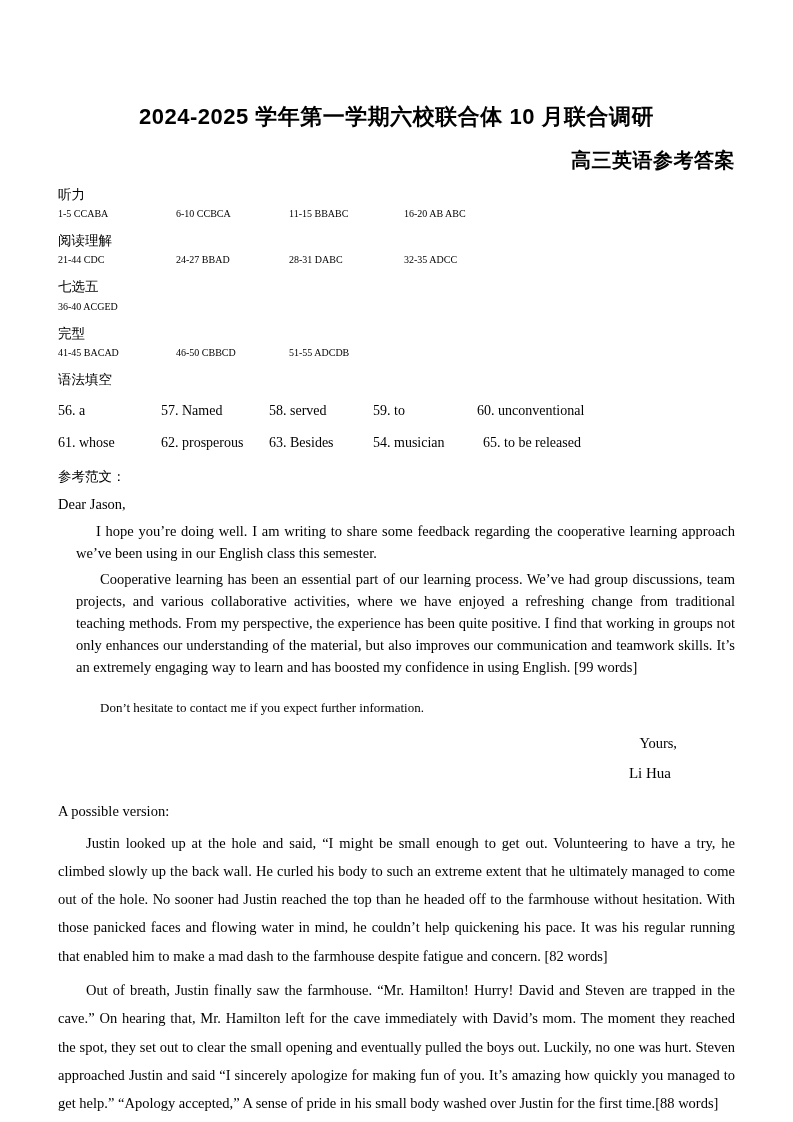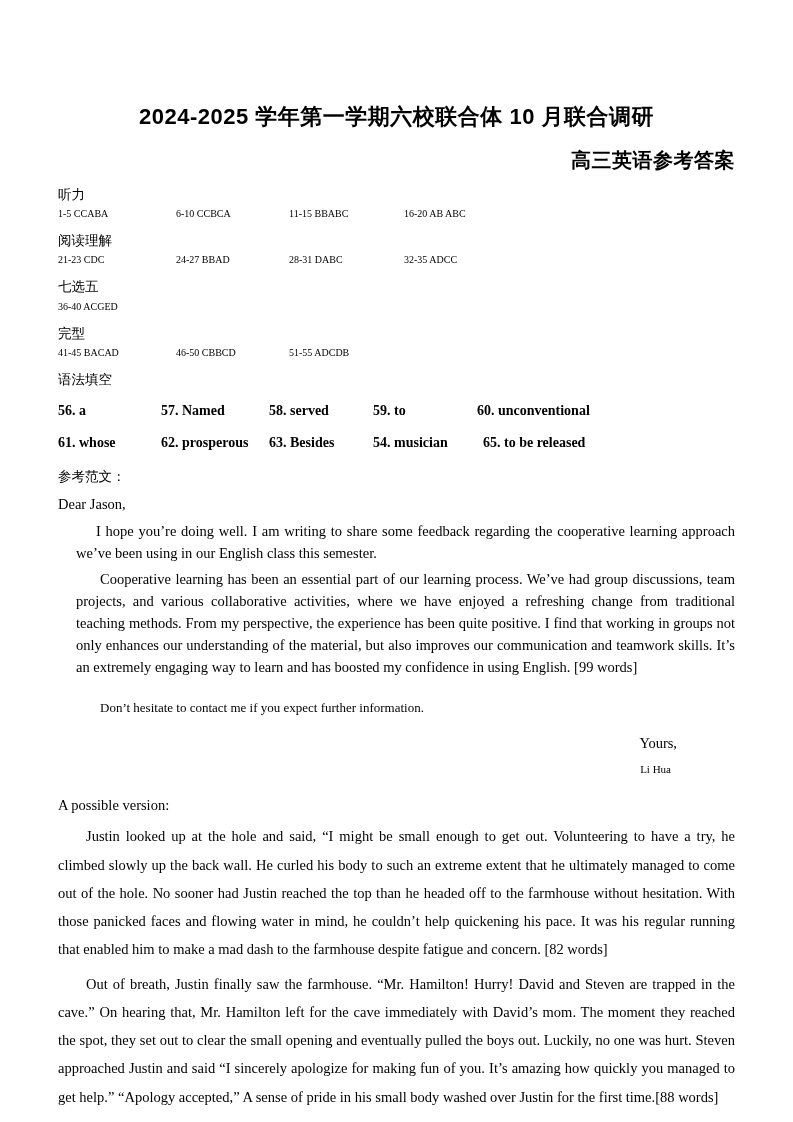--- a/index.html
+++ b/index.html
@@ -59,21 +59,20 @@
     display: inline-block;
   }
   .grammar-row {
     font-size: 14px;
     line-height: 1.4;
     margin-top: 12px;
     white-space: nowrap;
   }
   .grammar-row .gcell {
     display: inline-block;
-    font-weight: bold;
   }
   .ref-label {
     font-family: Liberation Mono, monospace;
     font-size: 13.5px;
     margin-top: 16px;
   }
   .letter-line {
     font-size: 14.5px;
     line-height: 1.5;
     margin-top: 8px;
@@ -98,21 +97,21 @@
     text-indent: 24px;
   }
   .sign {
     font-size: 14.5px;
     text-align: right;
     padding-right: 58px;
     margin-top: 14px;
     line-height: 1.6;
   }
   .sign2 {
-    font-size: 11px;
+    font-size: 15px;
     text-align: right;
     padding-right: 64px;
     margin-top: 6px;
     line-height: 1.6;
   }
   .possible {
     font-size: 14.5px;
     margin-top: 16px;
     line-height: 1.5;
   }
@@ -137,21 +136,21 @@
     <div class="title-sub">高三英语参考答案</div>
   </div>
 
   <div class="section-head">听力</div>
   <div class="answer-row">
     <span class="cell" style="width:118px">1-5 CCABA</span><span class="cell" style="width:113px">6-10 CCBCA</span><span class="cell" style="width:115px">11-15 BBABC</span><span class="cell">16-20 AB ABC</span>
   </div>
 
   <div class="section-head">阅读理解</div>
   <div class="answer-row">
-    <span class="cell" style="width:118px">21-23 CDC</span><span class="cell" style="width:113px">24-27 BBAD</span><span class="cell" style="width:115px">28-31 DABC</span><span class="cell">32-35 ADCC</span>
+    <span class="cell" style="width:118px">21-44 CDC</span><span class="cell" style="width:113px">24-27 BBAD</span><span class="cell" style="width:115px">28-31 DABC</span><span class="cell">32-35 ADCC</span>
   </div>
 
   <div class="section-head">七选五</div>
   <div class="answer-row">
     <span class="cell">36-40 ACGED</span>
   </div>
 
   <div class="section-head">完型</div>
   <div class="answer-row">
     <span class="cell" style="width:118px">41-45 BACAD</span><span class="cell" style="width:113px">46-50 CBBCD</span><span class="cell">51-55 ADCDB</span>

